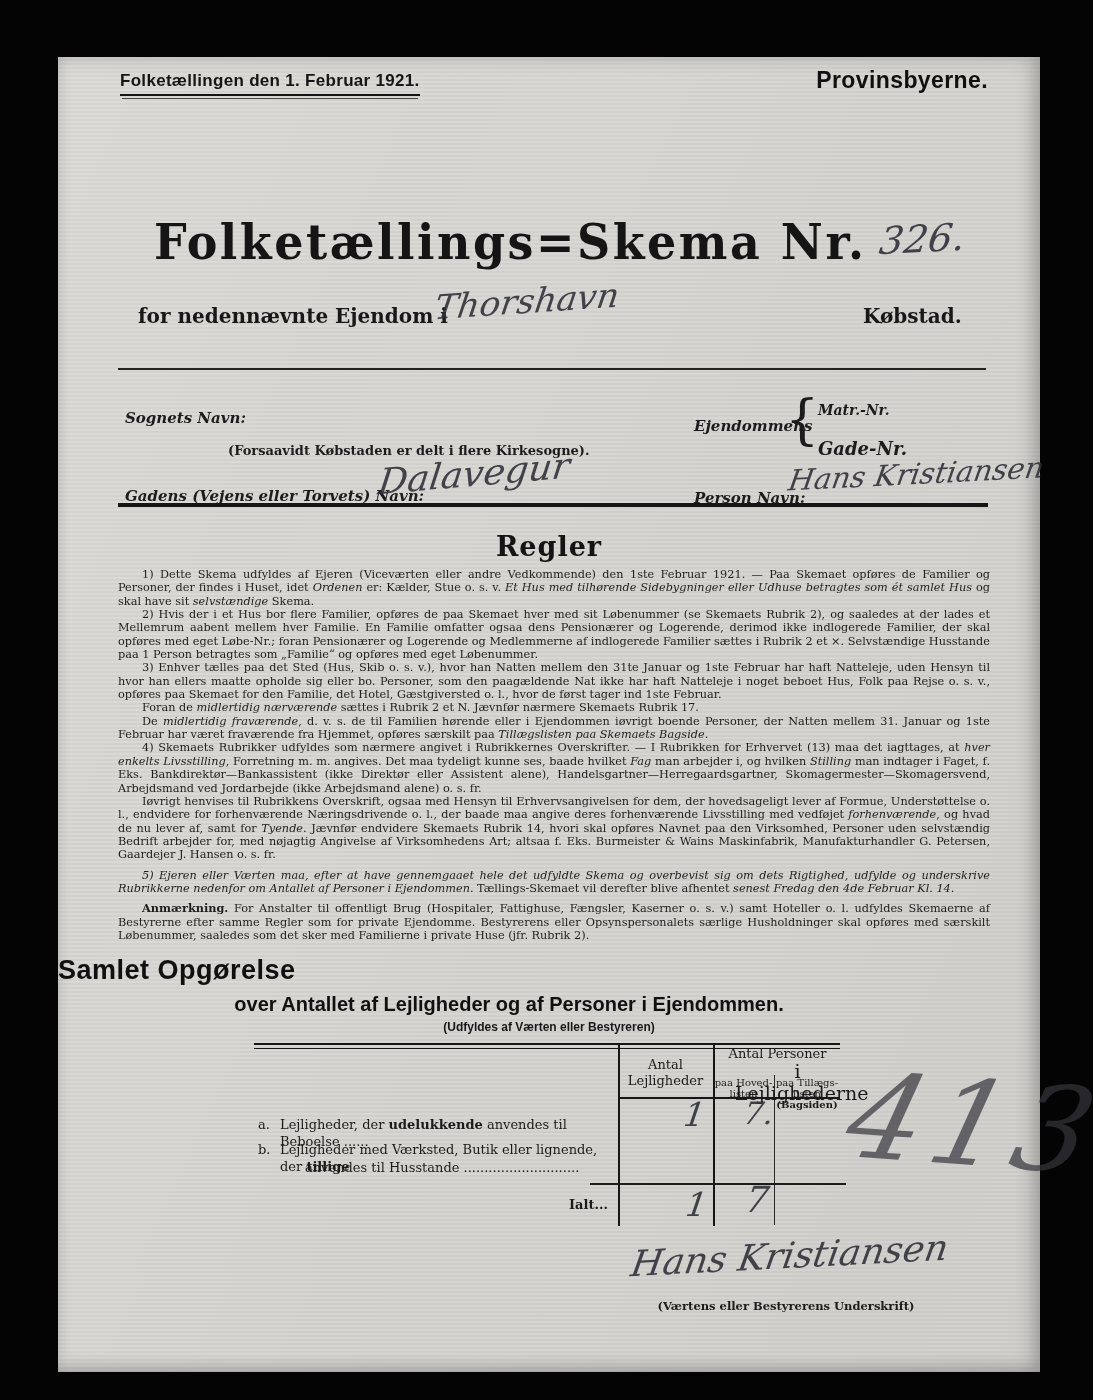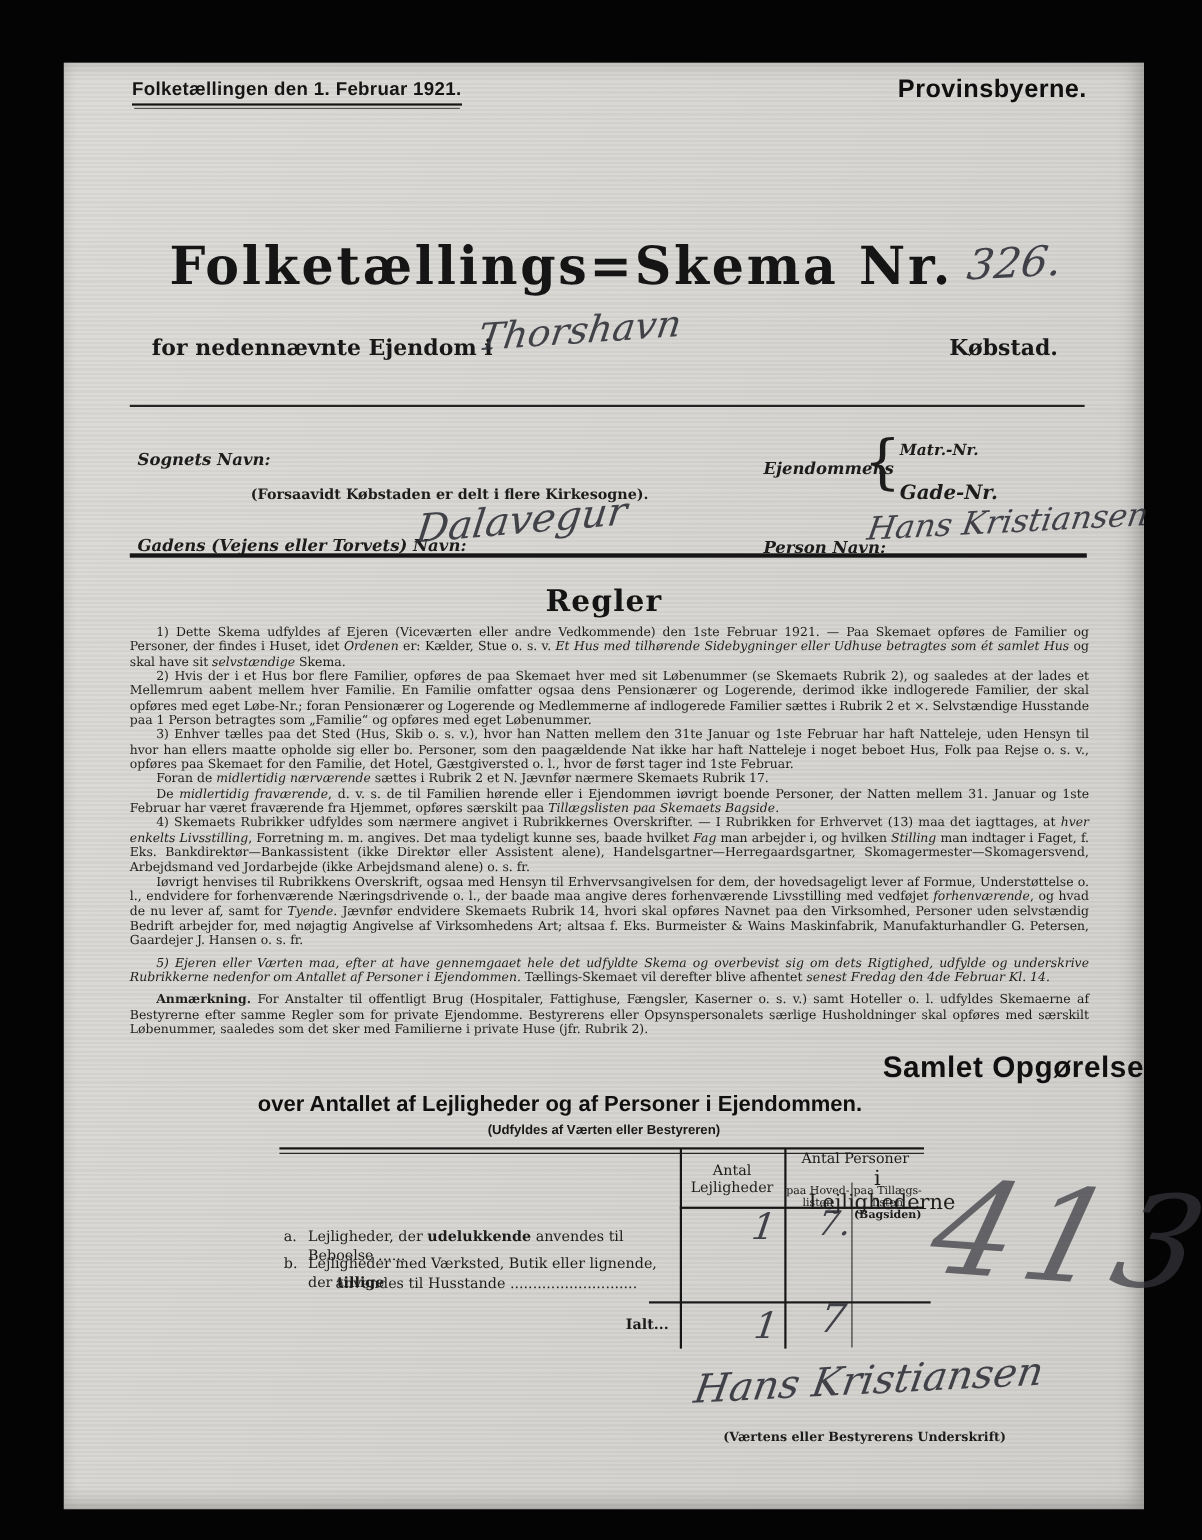--- a/index.html
+++ b/index.html
@@ -47,21 +47,21 @@
   .ejer-hw{left:732px;top:400px;font-size:29px;transform:skewX(-12deg) rotate(-3deg);white-space:nowrap;}
   .rule-thick{left:60px;top:446px;width:870px;height:3.5px;background:#161616;}
   
   .regler-head{left:0;top:475px;width:982px;text-align:center;font:700 27px/1.1 "DejaVu Serif","Liberation Serif",serif;color:#141414;letter-spacing:1px;}
   .rules{left:60px;top:511px;width:872px;font:11.3px/13.35px "DejaVu Serif","Liberation Serif",serif;color:#1d1d1d;text-align:justify;}
   .rules p{margin:0;text-indent:24px;}
   .rules p.sp{margin-top:7px;}
   .it{font-style:italic;}
   .bd{font-weight:700;}
   
-  .sum-title{left:0;top:899px;width:982px;text-align:right;font:700 27px/1.1 "Liberation Sans",sans-serif;color:#101010;letter-spacing:.5px;}
+  .sum-title{left:0;top:899px;width:982px;text-align:left;font:700 27px/1.1 "Liberation Sans",sans-serif;color:#101010;letter-spacing:.5px;}
   .sum-sub{left:0;top:936px;width:902px;text-align:center;font:700 20px/1.1 "Liberation Sans",sans-serif;color:#101010;}
   .sum-note{left:0;top:964px;width:982px;text-align:center;font:700 12px/1.1 "Liberation Sans",sans-serif;color:#181818;}
   
   .t-topline{left:196px;top:986px;width:586px;height:3px;border-top:2px solid #161616;border-bottom:1px solid #161616;}
   .t-v1{left:560px;top:987px;width:2px;height:182px;background:#161616;}
   .t-v2{left:655px;top:987px;width:2px;height:182px;background:#161616;}
   .t-v3{left:716px;top:1018px;width:1px;height:150px;background:#2a2a2a;}
   .t-headline{left:560px;top:1040px;width:222px;height:2px;background:#161616;}
   .t-totline{left:532px;top:1126px;width:256px;height:2px;background:#1b1b1b;}
   .tc{font-family:"DejaVu Serif","Liberation Serif",serif;color:#1b1b1b;text-align:center;}

